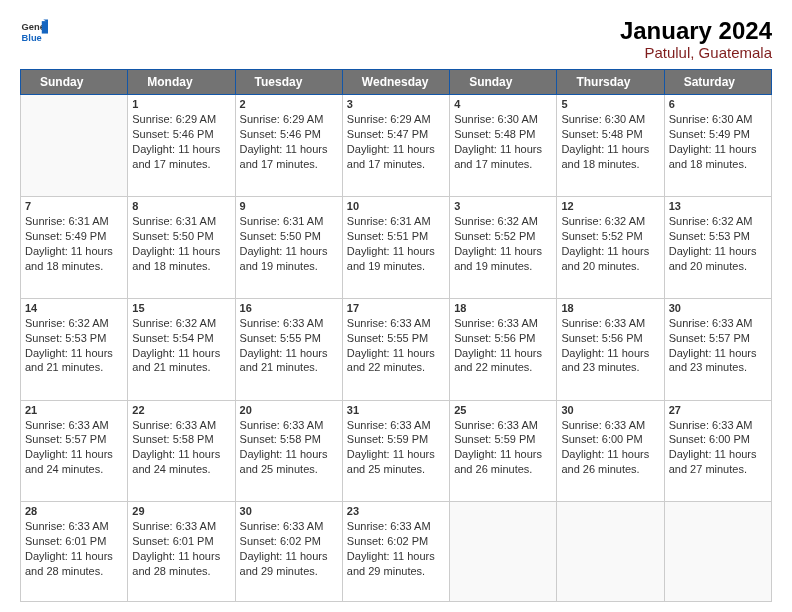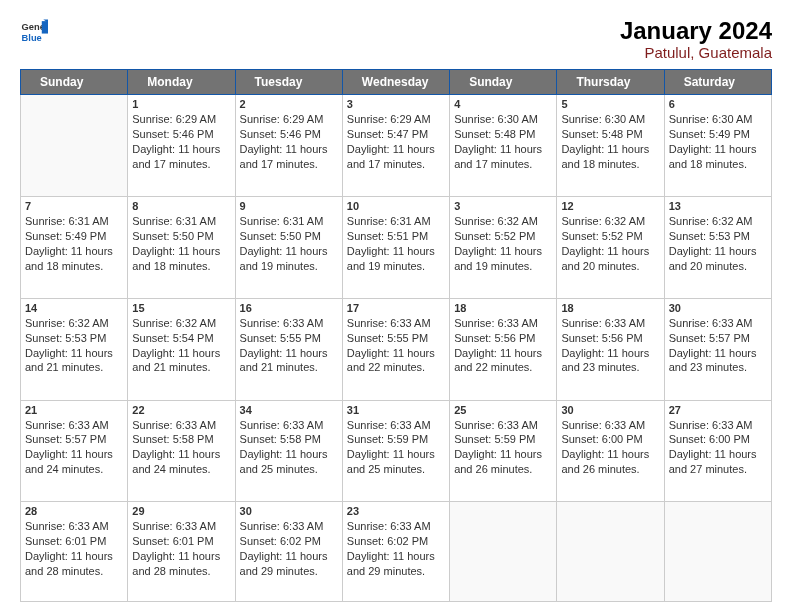--- a/index.html
+++ b/index.html
@@ -206,21 +206,21 @@
         <tr style="height: 82px; padding-left: 17px;">
           <td>
             <span class="day-num">21</span>
             <div class="day-info">Sunrise: 6:33 AM<br>Sunset: 5:57 PM<br>Daylight: 11 hours and 24 minutes.</div>
           </td>
           <td>
             <span class="day-num">22</span>
             <div class="day-info">Sunrise: 6:33 AM<br>Sunset: 5:58 PM<br>Daylight: 11 hours and 24 minutes.</div>
           </td>
           <td>
-            <span class="day-num">34</span>
+            <span class="day-num">20</span>
             <div class="day-info">Sunrise: 6:33 AM<br>Sunset: 5:58 PM<br>Daylight: 11 hours and 25 minutes.</div>
           </td>
           <td>
             <span class="day-num">31</span>
             <div class="day-info">Sunrise: 6:33 AM<br>Sunset: 5:59 PM<br>Daylight: 11 hours and 25 minutes.</div>
           </td>
           <td>
             <span class="day-num">25</span>
             <div class="day-info">Sunrise: 6:33 AM<br>Sunset: 5:59 PM<br>Daylight: 11 hours and 26 minutes.</div>
           </td>

